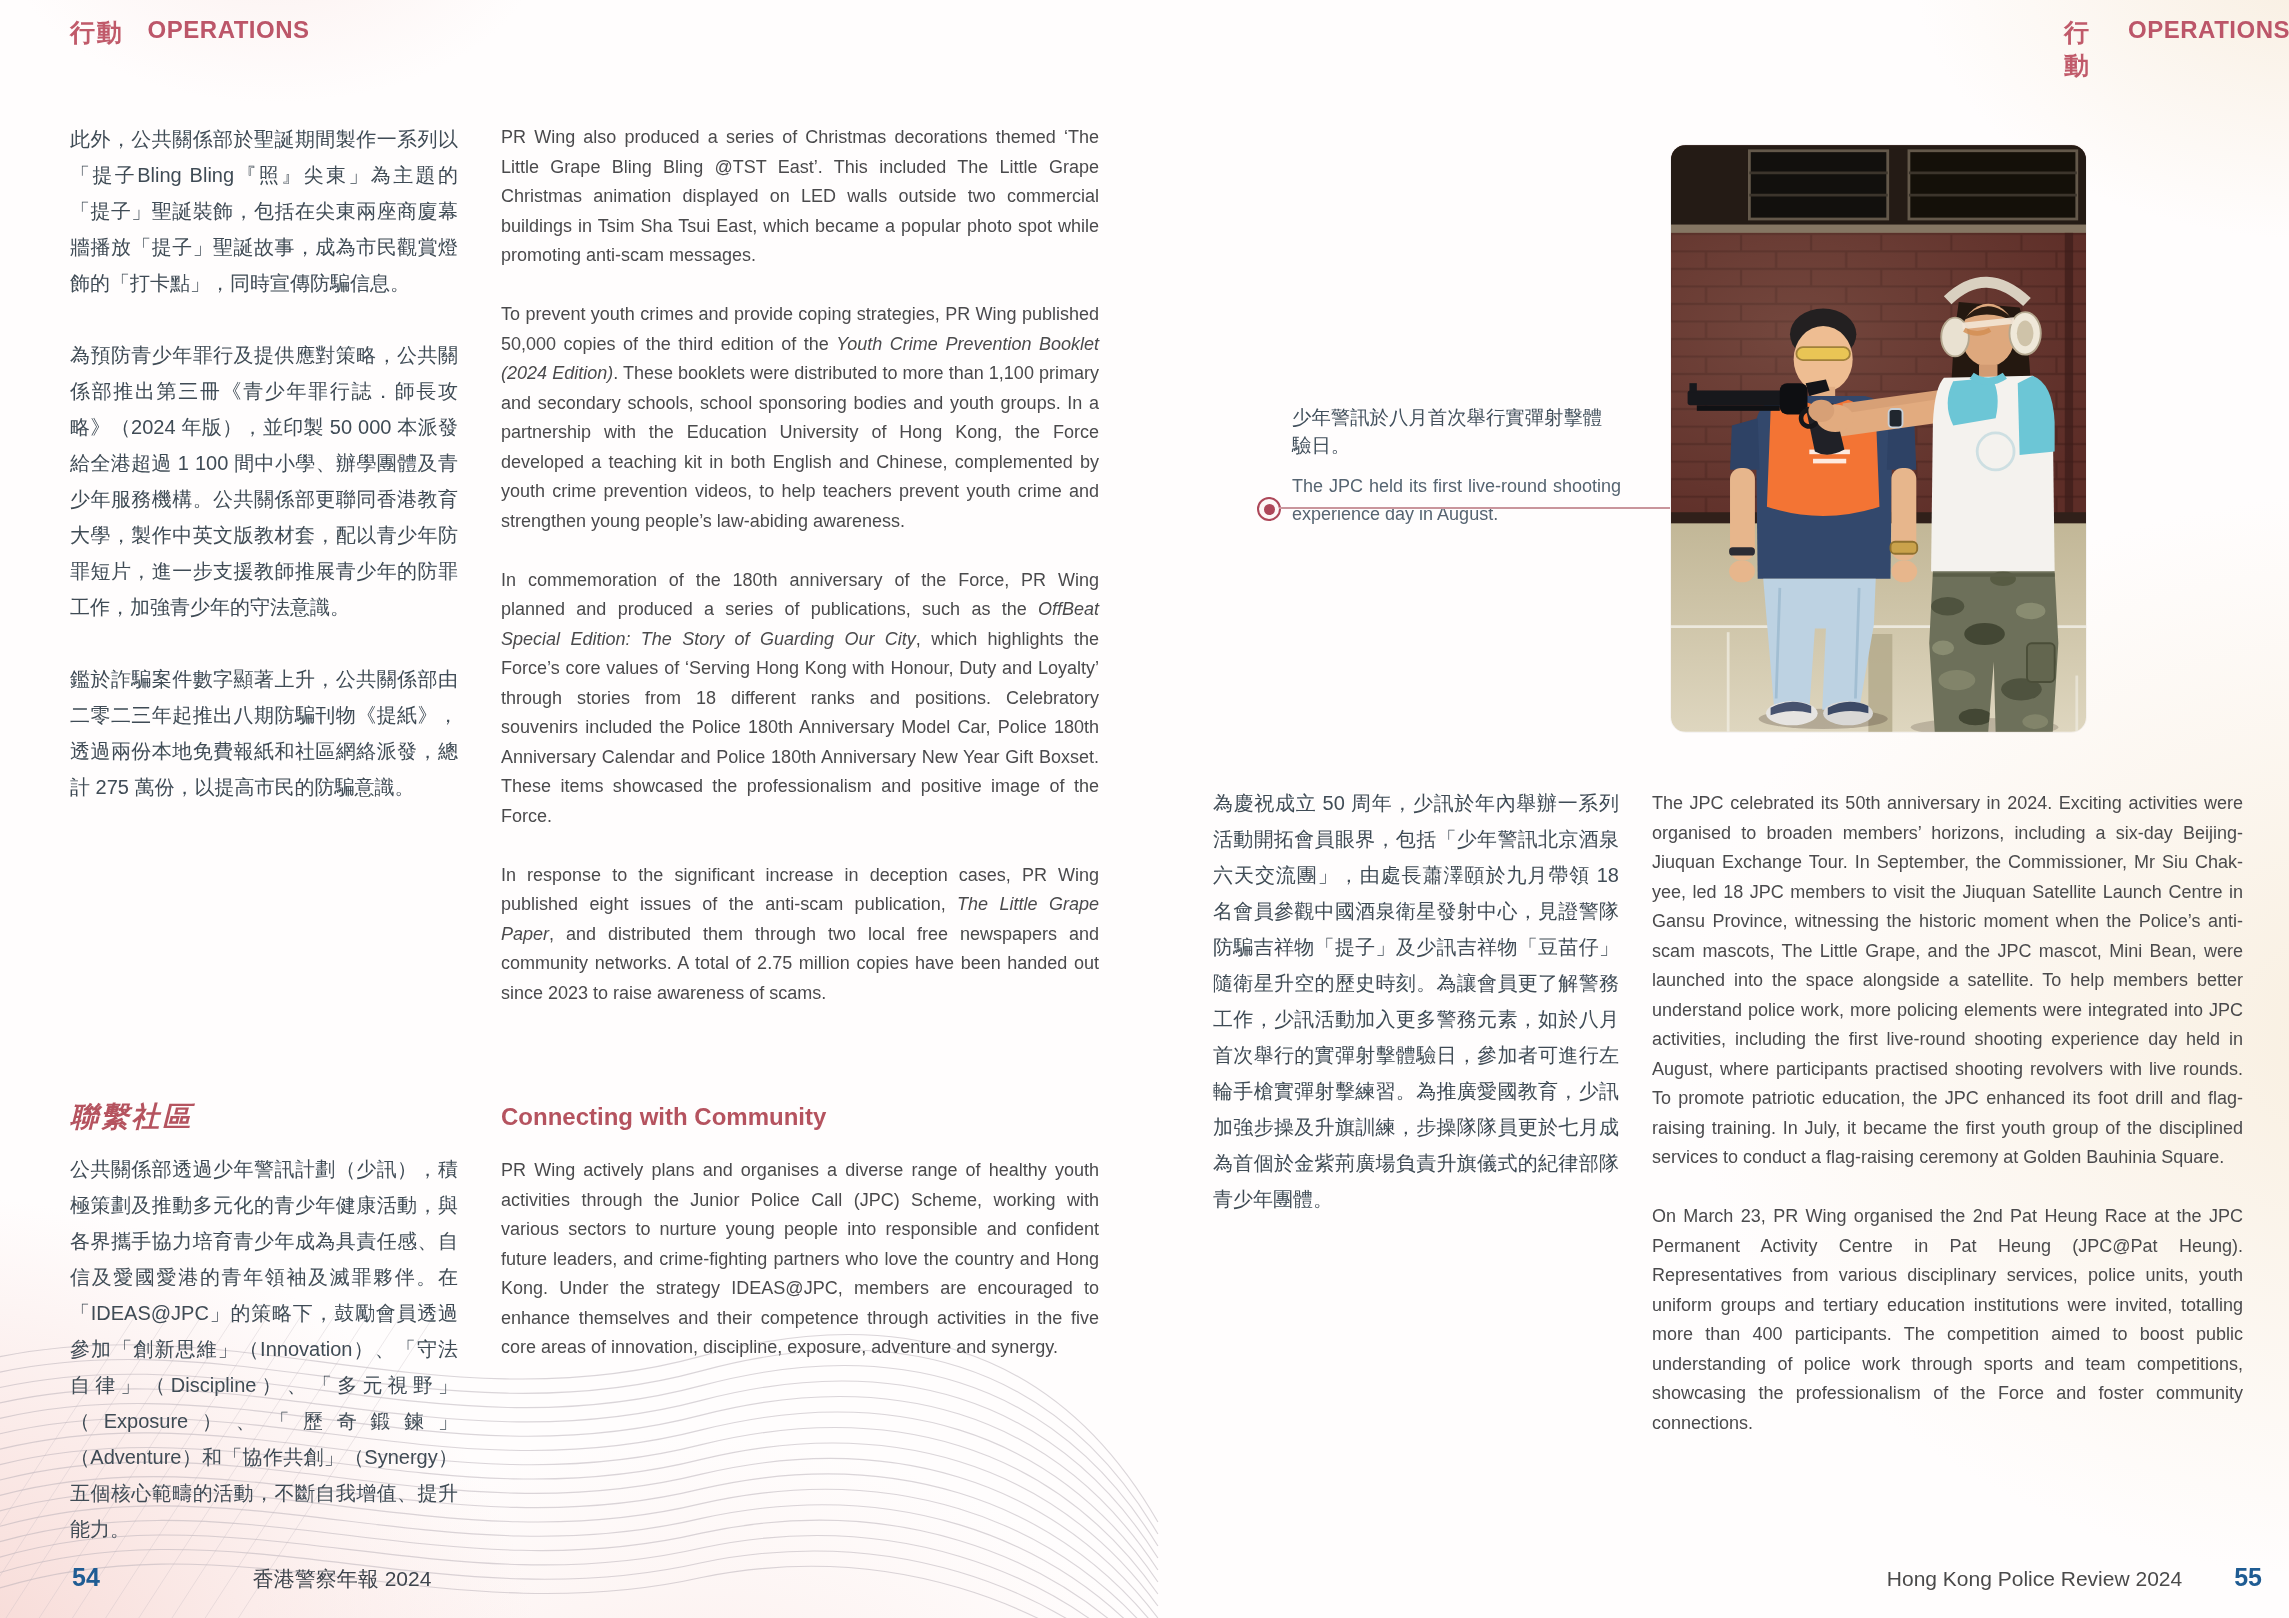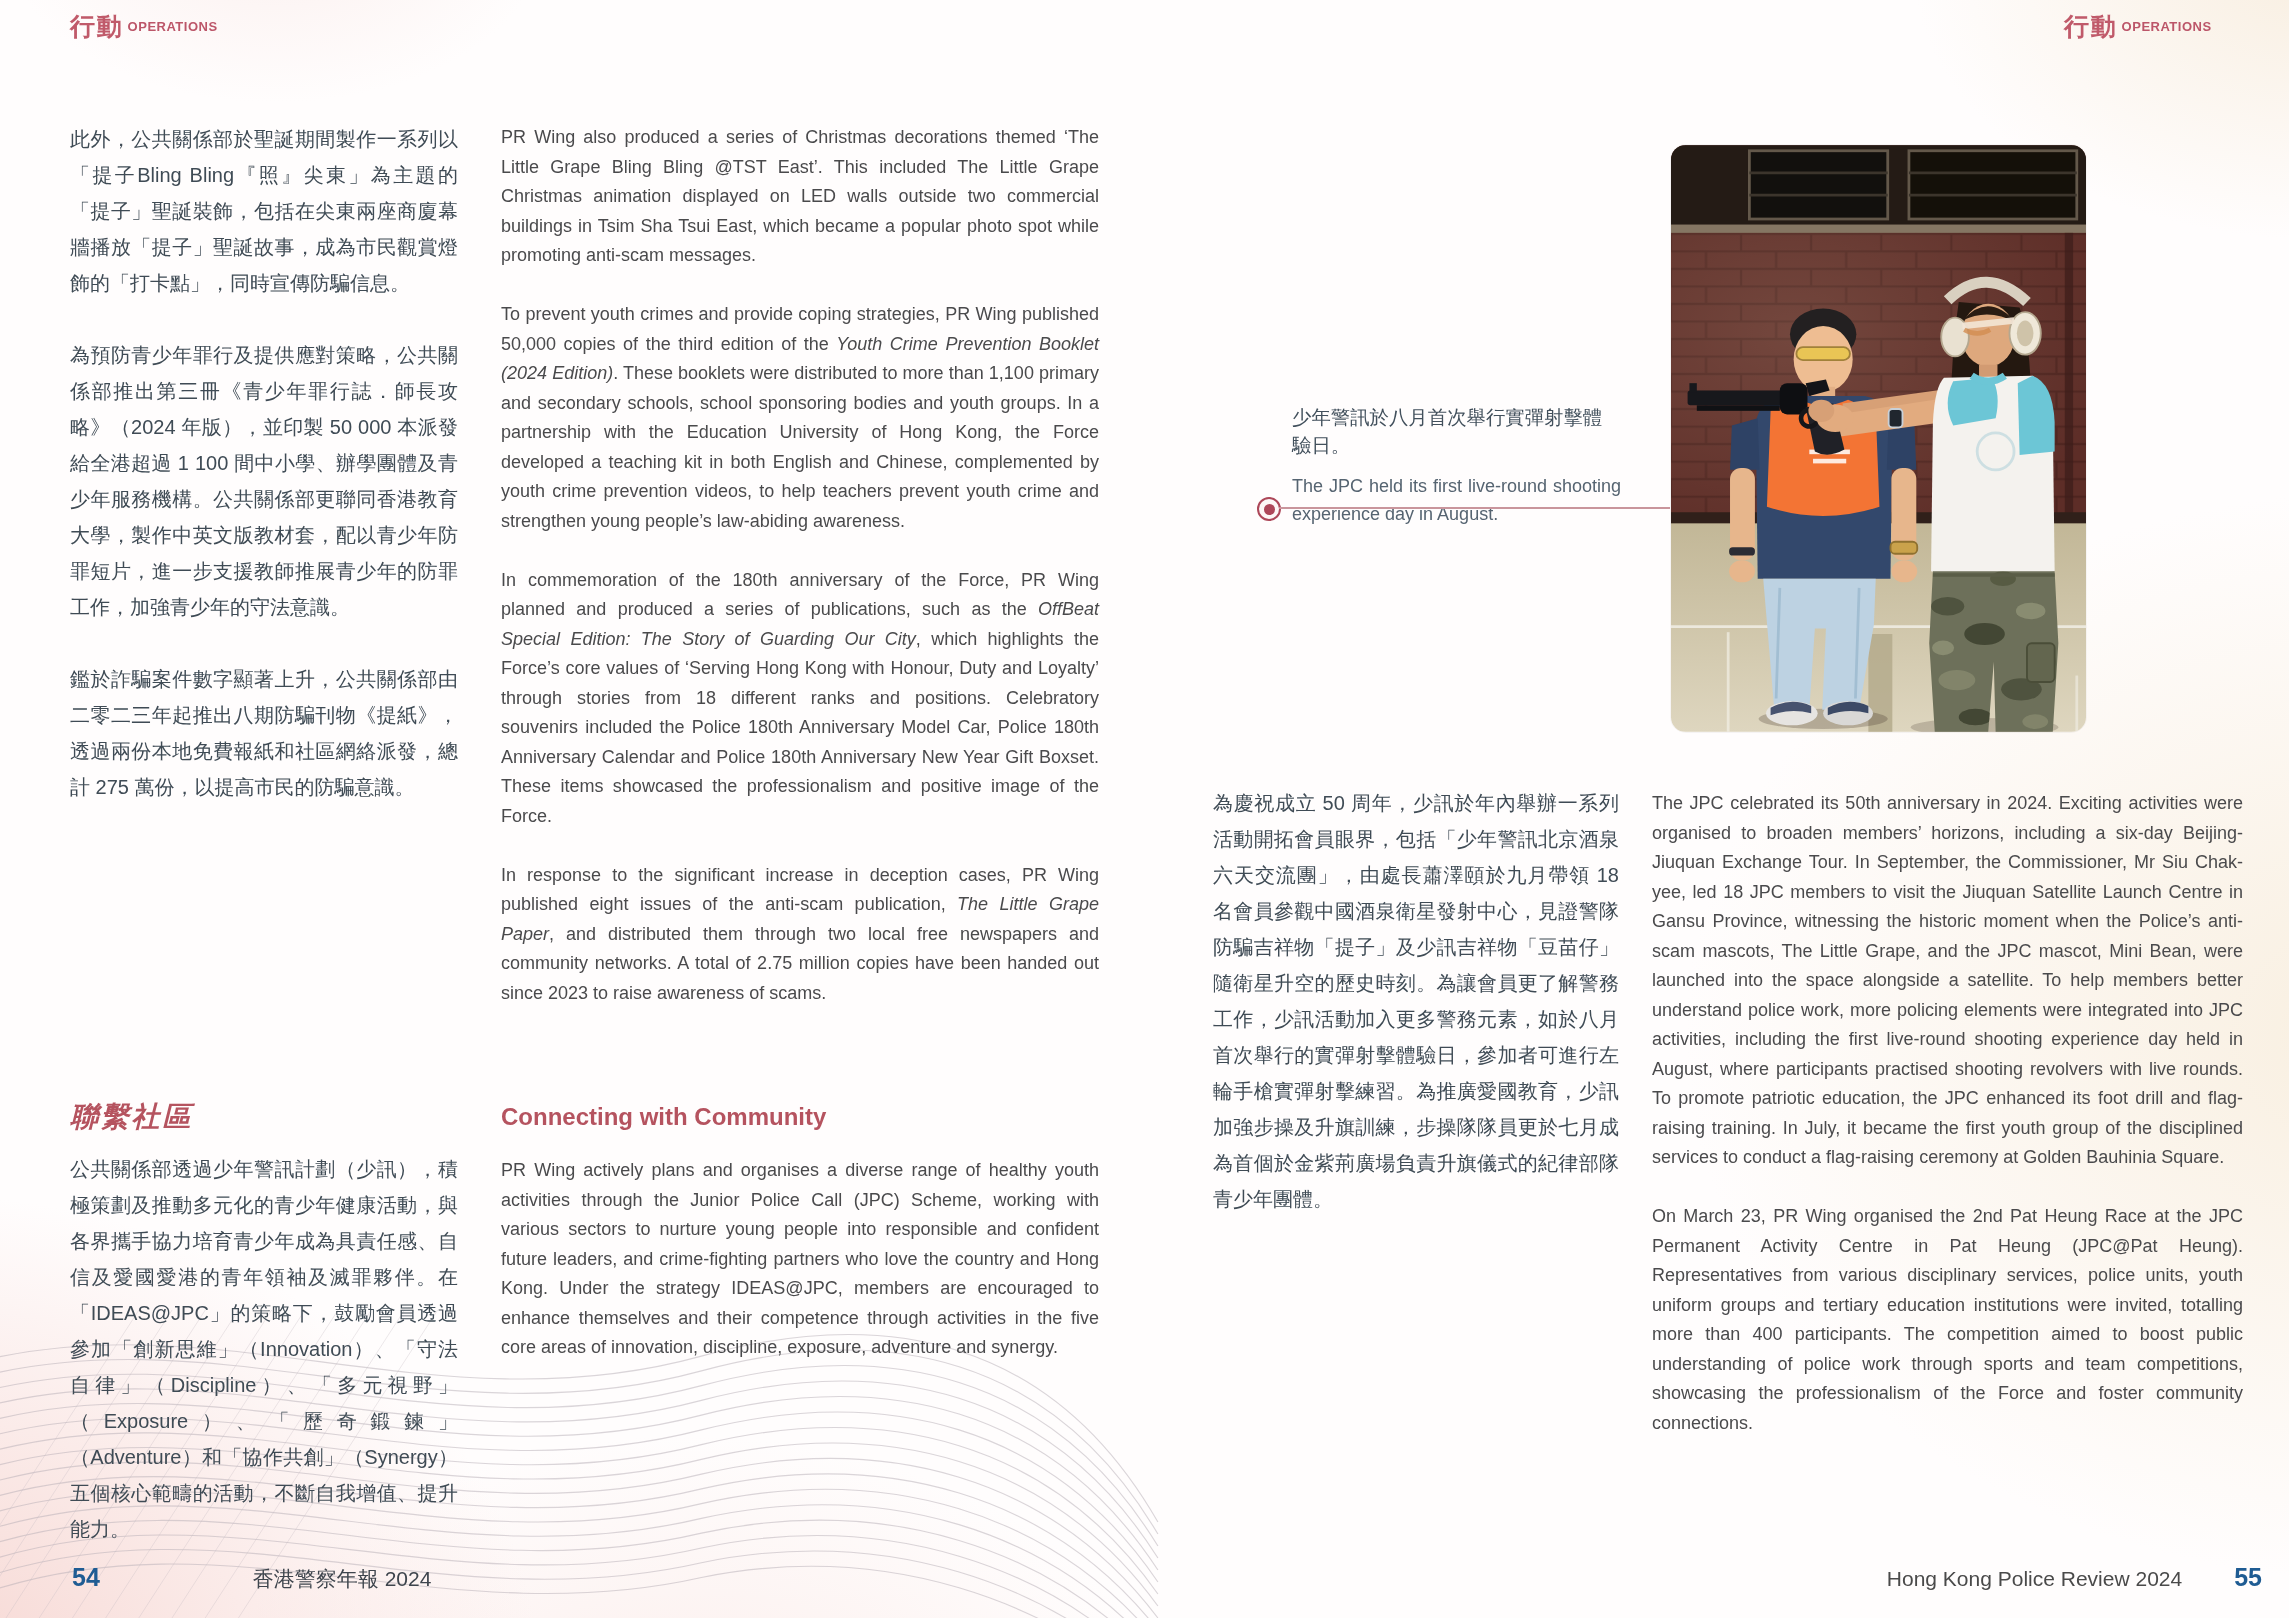--- a/index.html
+++ b/index.html
@@ -6,23 +6,23 @@
   body{font-family:"Liberation Sans","DejaVu Sans",sans-serif;}
   .sheet{position:relative;width:2290px;height:1619px;overflow:hidden;
     background:
       radial-gradient(572px 388px at 101% -2%, rgba(247,236,220,.85), rgba(247,236,220,0) 70%),
       radial-gradient(969px 757px at 104% 64%, rgba(248,238,222,.95), rgba(248,238,222,0) 72%),
       radial-gradient(904px 701px at -4% 104%, rgba(245,209,204,.9), rgba(245,209,204,0) 70%),
       radial-gradient(701px 480px at 30% 110%, rgba(247,221,216,.55), rgba(247,221,216,0) 72%),
       radial-gradient(388px 240px at 12% -4%, rgba(246,222,218,.4), rgba(246,222,218,0) 70%),
       #fffdfd;}
   #waves{position:absolute;left:0;top:1227px;width:1200px;height:391px;}
-  .hdr{position:absolute;top:10px;display:flex;align-items:center;gap:4px;}
+  .hdr{position:absolute;top:16px;display:flex;align-items:flex-start;gap:24px;}
   .hdr-cn{font-size:25px;font-weight:700;color:#c05a6a;letter-spacing:1.8px;}
-  .hdr-en{font-size:13px;font-weight:700;color:#bc5669;letter-spacing:0.5px;}
+  .hdr-en{font-size:24px;font-weight:700;color:#bc5669;letter-spacing:0.5px;}
   .cn{font-size:20px;line-height:36px;color:#3f4b55;text-align:justify;text-justify:inter-character;}
   .cn p{margin:0 0 36px 0;}
   .en{font-size:18px;line-height:29.5px;color:#4a4a4c;text-align:justify;}
   .en p{margin:0 0 29.5px 0;}
   .sec-head-cn{position:absolute;font-size:28px;font-weight:700;color:#b5535f;margin:0;letter-spacing:2.8px;font-style:italic;}
   .sec-head-en{position:absolute;font-size:24px;font-weight:700;color:#b5535f;margin:0;}
   .abs{position:absolute;}
   .photo{position:absolute;left:1671px;top:145px;width:415px;height:587px;border-radius:14.8px;overflow:hidden;box-shadow:0 0 0 0.9px rgba(0,0,0,.04);}
   .caption{position:absolute;left:1292px;top:403px;width:329px;}
   .cap-cn{margin:0 0 13px 0;font-size:19.4px;line-height:28px;color:#42505c;}

